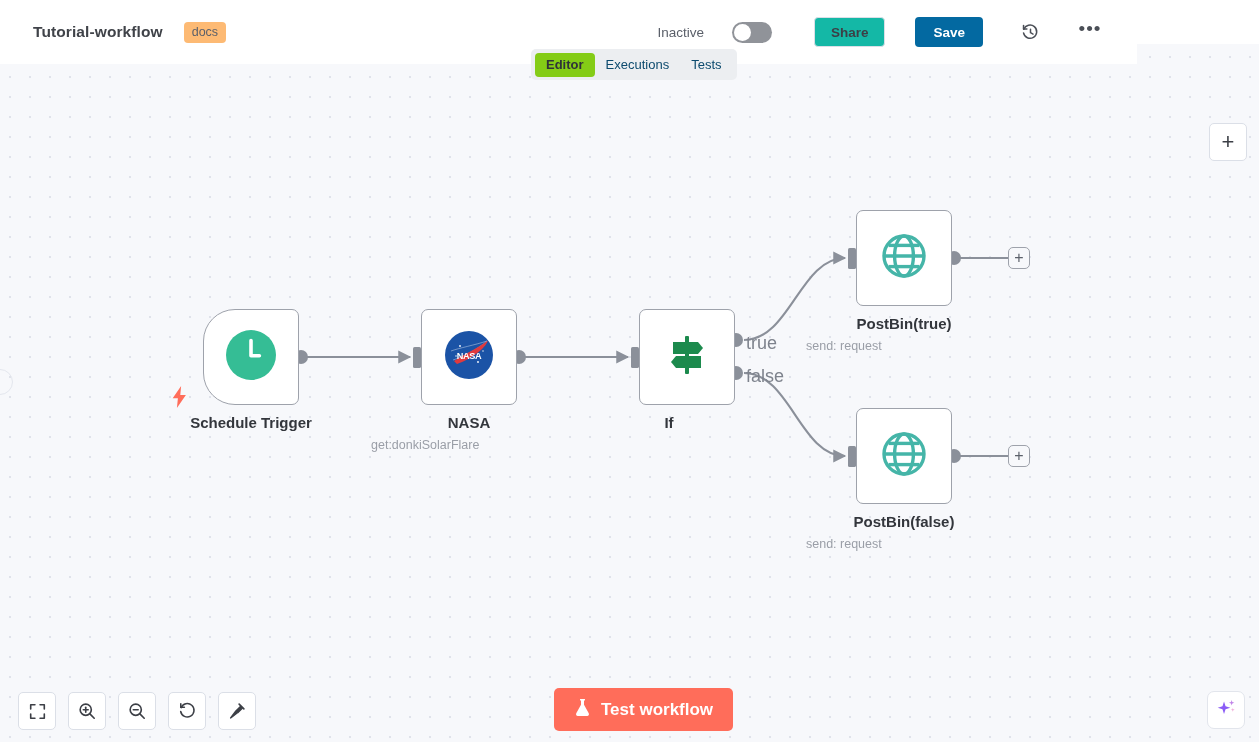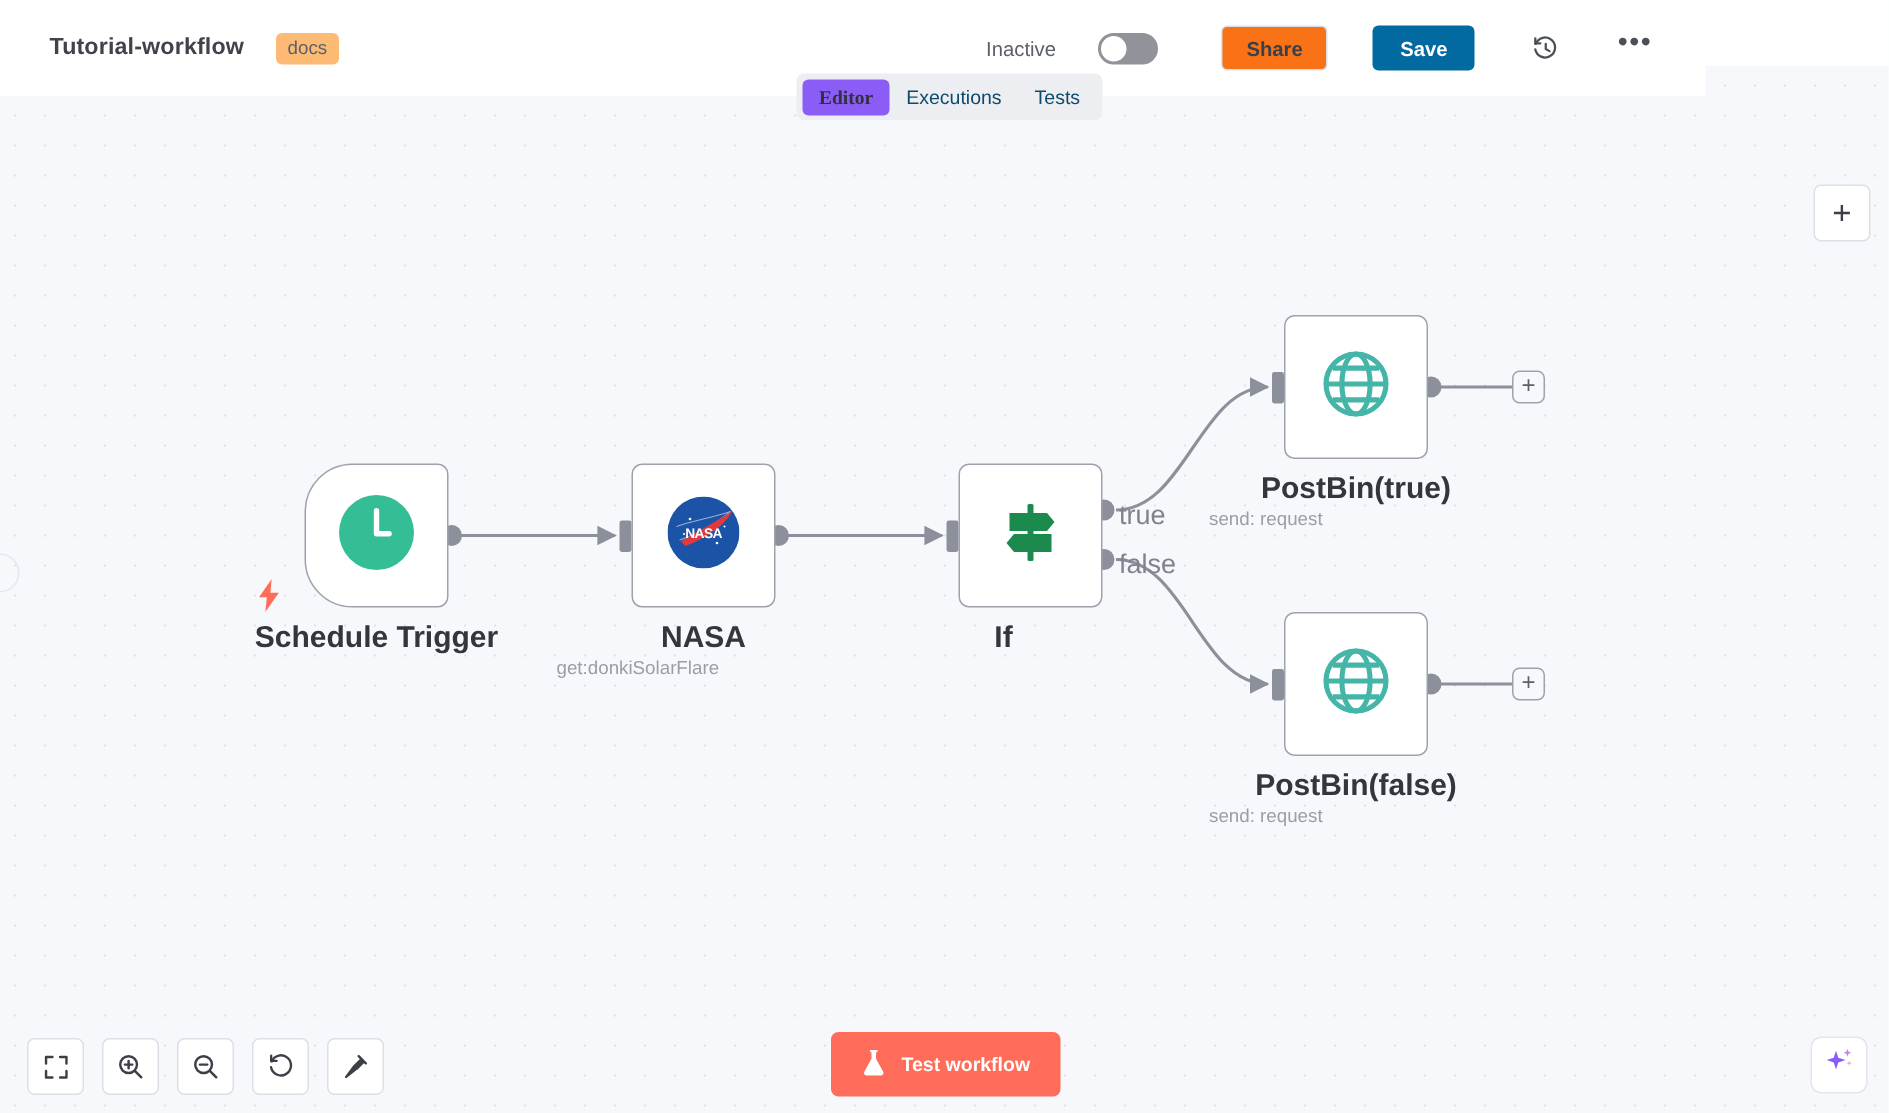--- a/index.html
+++ b/index.html
@@ -40,21 +40,21 @@
     margin-right: 26px;
   }
   .toggle .knob {
     position: absolute; left: 2px; top: 2px;
     width: 17px; height: 17px; border-radius: 50%;
     background: #fff;
   }
   .btn-share {
     height: 30px; padding: 11px 16px;
     border: 1px solid #dbdfe7; border-radius: 4px;
-    background: #f97316; color: #3c3f46;
+    background: #14b8a6; color: #3c3f46;
     font-size: 13.5px; font-weight: 600;
     font-family: "Liberation Sans", sans-serif;
     cursor: pointer; margin-right: 14px;
     display: flex; align-items: center;
   }
   .btn-save {
     height: 30px; padding: 0 18px;
     border: none; border-radius: 4px;
     background: #0369a1; color: #fff;
     font-size: 13.5px; font-weight: 600;
@@ -79,21 +79,21 @@
     display: flex; align-items: center;
     padding: 3px 4px;
     z-index: 31;
   }
   .tab {
     font-size: 13px; color: #0c4a6e;
     padding: 4px 11px; border-radius: 4px;
     cursor: pointer; line-height: 16px;
   }
   .tab.active {
-    background: #8b5cf6; color: #2f3238; font-weight: 600; font-family: Liberation Serif, serif;
+    background: #84cc16; color: #2f3238; font-weight: 600;
   }
 
   
   .canvas {
     position: absolute; left: 0; top: 44px;
     width: 1259px; height: 698px;
     background-color: #f7f8fb;
     background-image: radial-gradient(#dfe2ea 1.05px, transparent 1.05px);
     background-size: 20px 20px;
     background-position: 0px 3px;
@@ -117,21 +117,21 @@
     display: flex; align-items: center; justify-content: center;
     cursor: pointer;
     z-index: 6;
   }
   .node.trigger {
     border-radius: 32px 7px 7px 32px;
   }
   .node-label {
     position: absolute;
     text-align: center;
-    font-size: 20px; font-weight: 700; color: #33363c;
+    font-size: 15px; font-weight: 700; color: #33363c;
     z-index: 6; white-space: nowrap;
   }
   .node-sub {
     position: absolute;
     text-align: left;
     font-size: 12.5px; color: #9a9ea7;
     z-index: 6; white-space: nowrap;
   }
   .port-label {
     position: absolute; font-size: 18px; color: #7e838d; z-index: 7;
@@ -165,21 +165,21 @@
   .tool-btn {
     width: 38px; height: 38px;
     background: #fff; border: 1px solid #dbdfe7; border-radius: 5px;
     display: flex; align-items: center; justify-content: center;
     cursor: pointer; color: #3c3f46;
   }
   .test-btn {
     position: absolute; left: 554px; bottom: 11px;
     height: 43px; padding: 0 20px;
     background: #ff6d5a; border: none; border-radius: 5px;
-    color: #fff; font-size: 13px; font-weight: 600;
+    color: #fff; font-size: 17px; font-weight: 600;
     font-family: "Liberation Sans", sans-serif;
     display: flex; align-items: center; gap: 10px;
     cursor: pointer; z-index: 20;
   }
   .ai-btn {
     position: absolute; right: 14px; bottom: 13px;
     width: 38px; height: 38px;
     background: #fff; border: 1px solid #e2e5ec; border-radius: 7px;
     display: flex; align-items: center; justify-content: center;
     cursor: pointer; z-index: 20;

